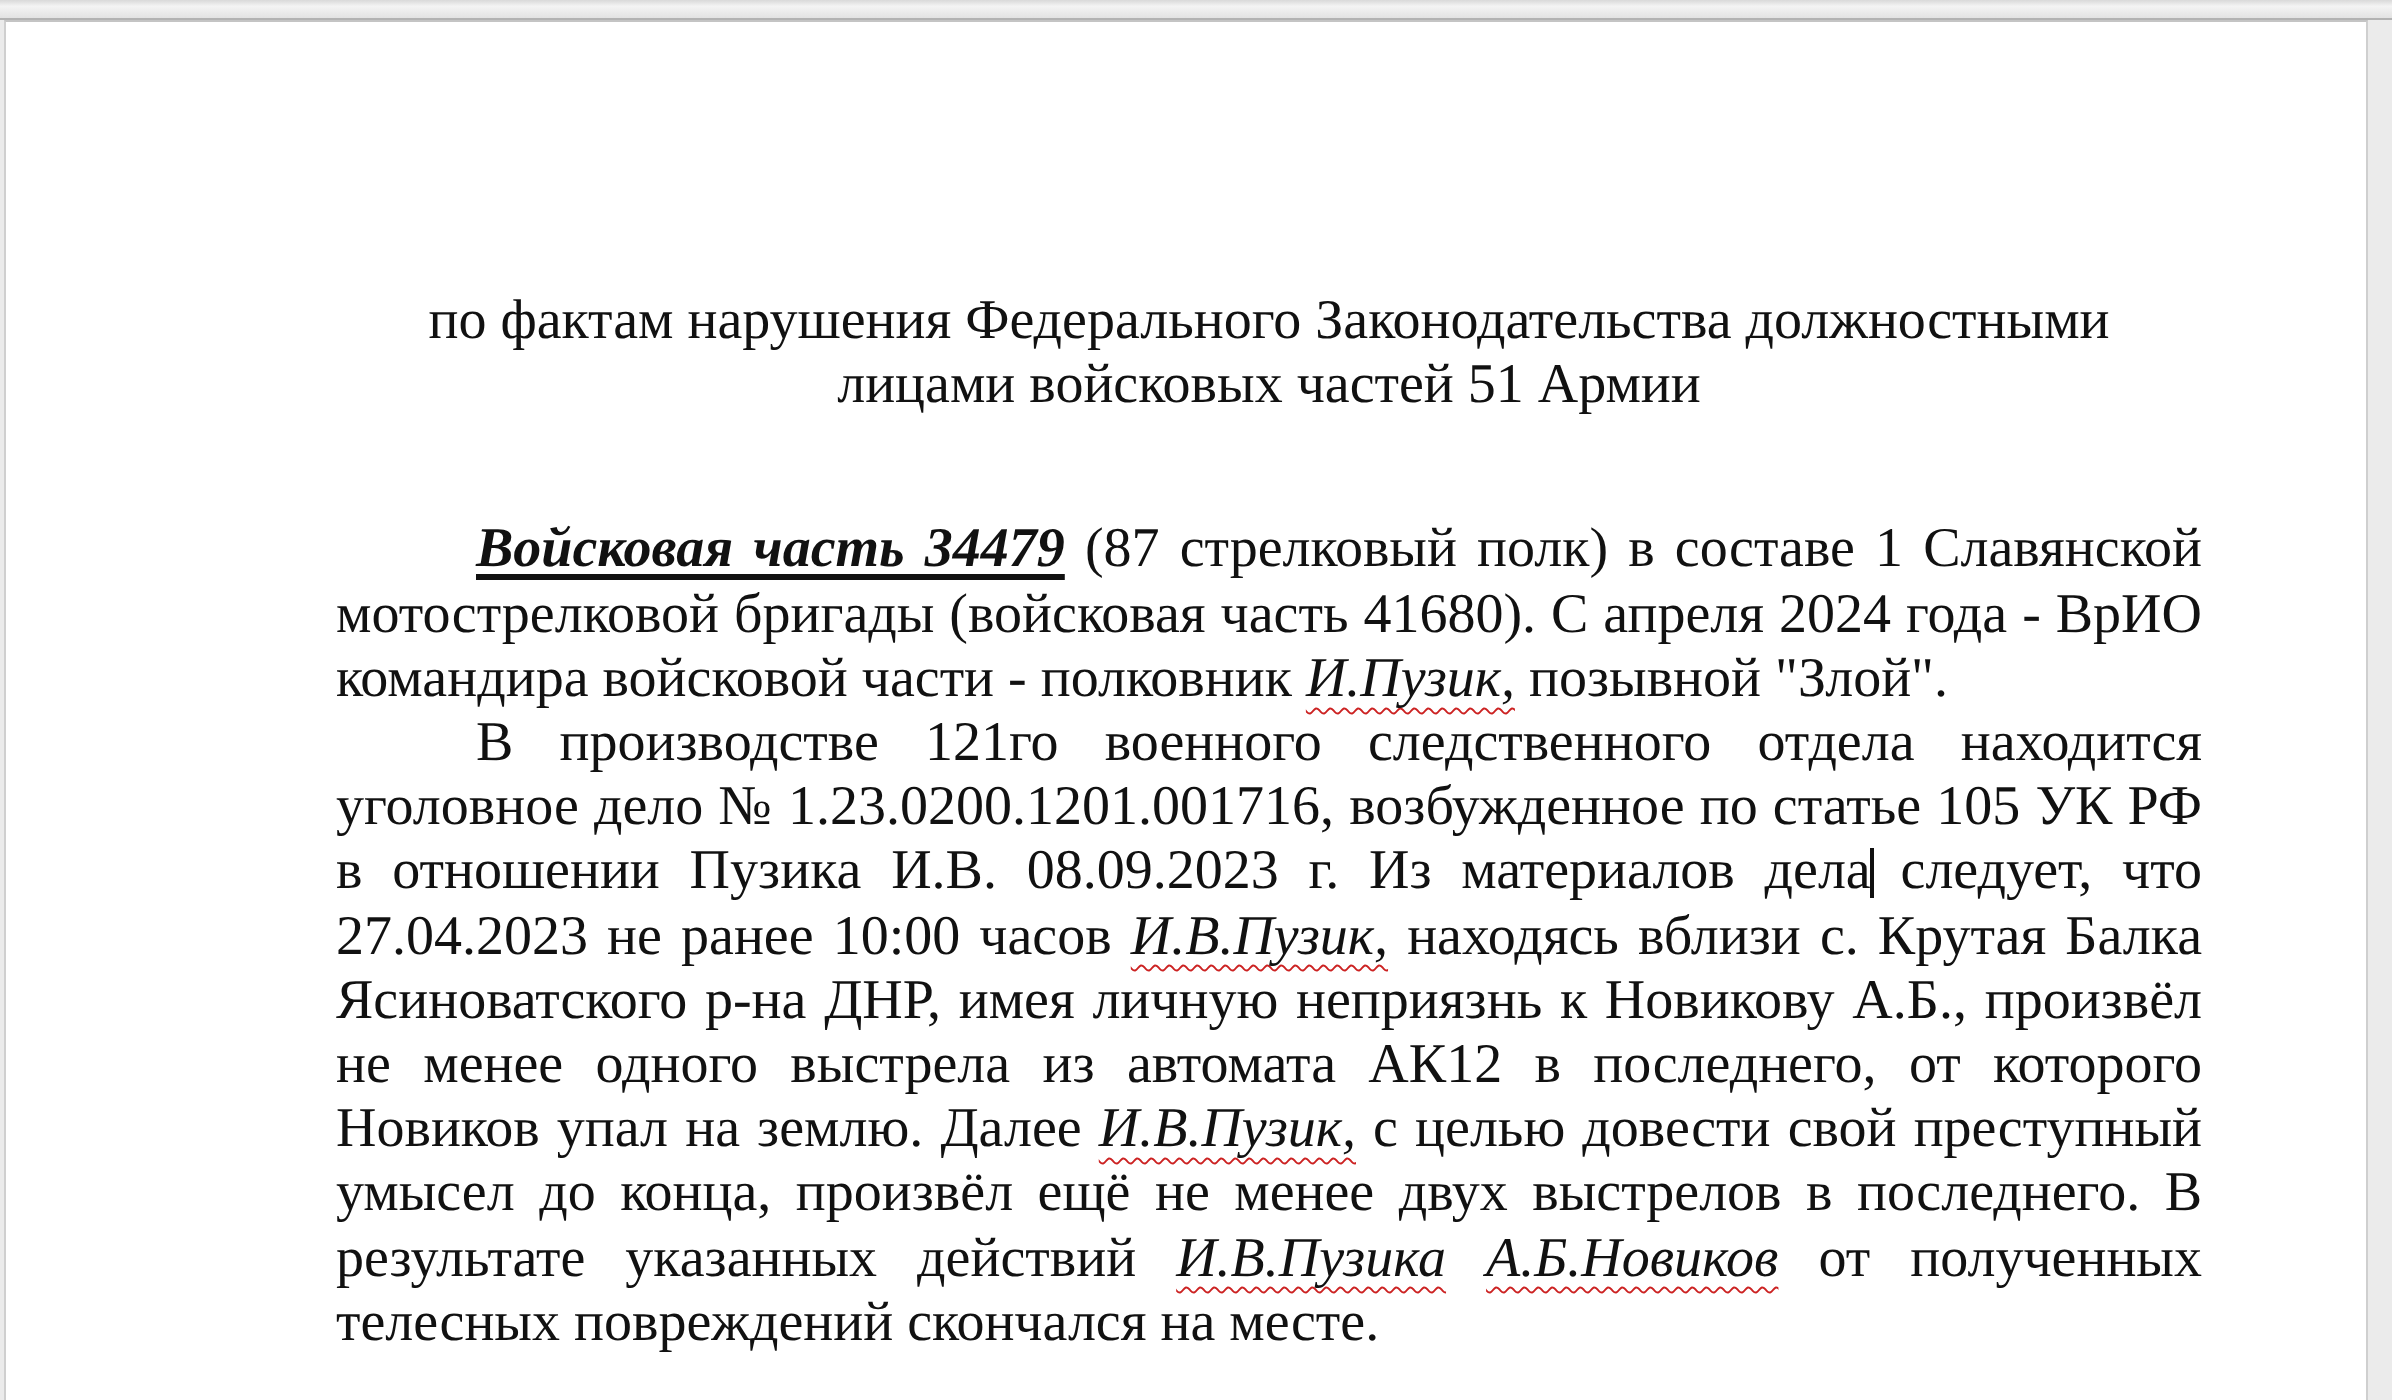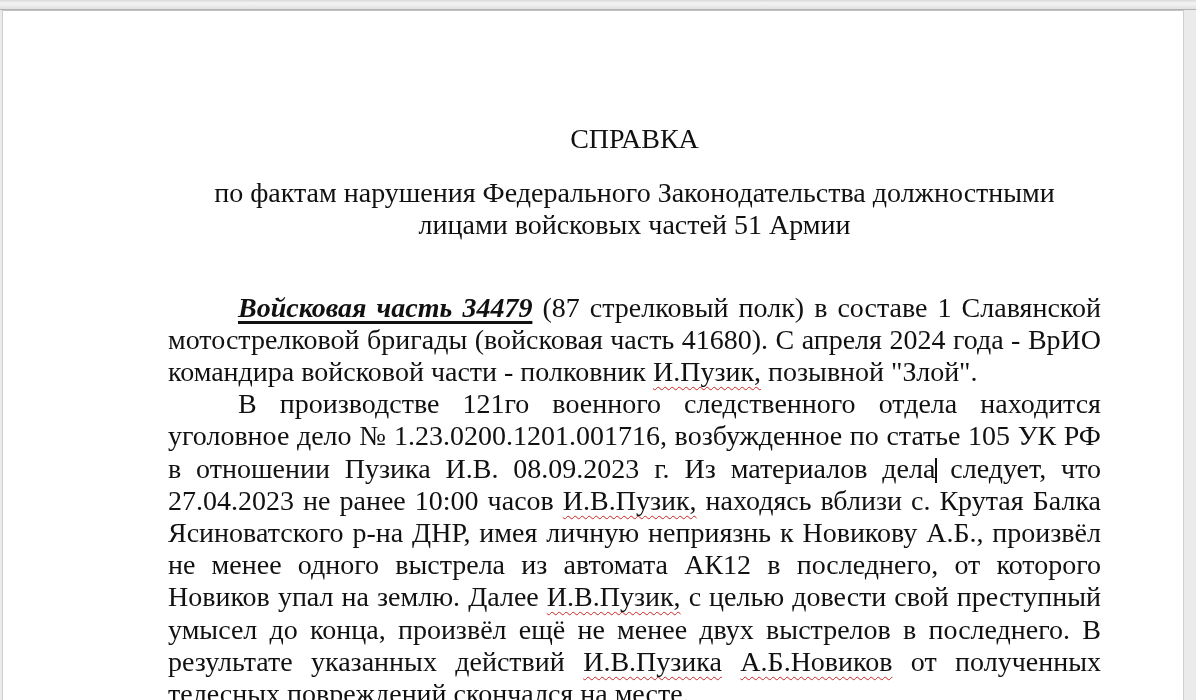--- a/index.html
+++ b/index.html
@@ -67,39 +67,39 @@
     text-underline-offset: 4px;
     font-family: Liberation Serif, serif;
   }
   .seg-misspelled {
     text-decoration: underline;
     text-decoration-style: wavy;
     text-decoration-color: #cc2222;
     text-decoration-thickness: 1px;
     text-underline-offset: 5px;
     text-decoration-skip-ink: none;
+    font-style: italic;
   }
   .text-cursor {
     display: inline-block;
     width: 0px;
     height: 25px;
     border-left: 2px solid #101010;
     vertical-align: -5px;
     margin-right: -2px;
   }
 </style>
 </head>
 <body>
 
 <div class="chrome-top"></div>
 
 <div class="canvas">
   <div class="page">
     <div class="content">
-      <div class="doc-title">СПРАВКА</div>
       <div class="doc-subtitle">
         <div>по фактам нарушения Федерального Законодательства должностными</div>
         <div>лицами войсковых частей 51 Армии</div>
       </div>
       <div class="body-text">
           <p><span class="seg-heading">Войсковая часть 34479</span><span> (87 стрелковый полк) в составе 1 Славянской мотострелковой бригады (войсковая часть 41680). С апреля 2024 года - ВрИО командира войсковой части - полковник </span><span class="seg-misspelled">И.Пузик,</span><span> позывной "Злой".</span></p>
           <p><span>В производстве 121го военного следственного отдела находится уголовное дело № 1.23.0200.1201.001716, возбужденное по статье 105 УК РФ в отношении Пузика И.В. 08.09.2023 г. Из материалов дела</span><span class="text-cursor"></span><span> следует, что 27.04.2023 не ранее 10:00 часов </span><span class="seg-misspelled">И.В.Пузик,</span><span> находясь вблизи с. Крутая Балка Ясиноватского р-на ДНР, имея личную неприязнь к Новикову А.Б., произвёл не менее одного выстрела из автомата АК12 в последнего, от которого Новиков упал на землю. Далее </span><span class="seg-misspelled">И.В.Пузик,</span><span> с целью довести свой преступный умысел до конца, произвёл ещё не менее двух выстрелов в последнего. В результате указанных действий </span><span class="seg-misspelled">И.В.Пузика</span><span> </span><span class="seg-misspelled">А.Б.Новиков</span><span> от полученных телесных повреждений скончался на месте.</span></p>
         </div>
     </div>
   </div>

